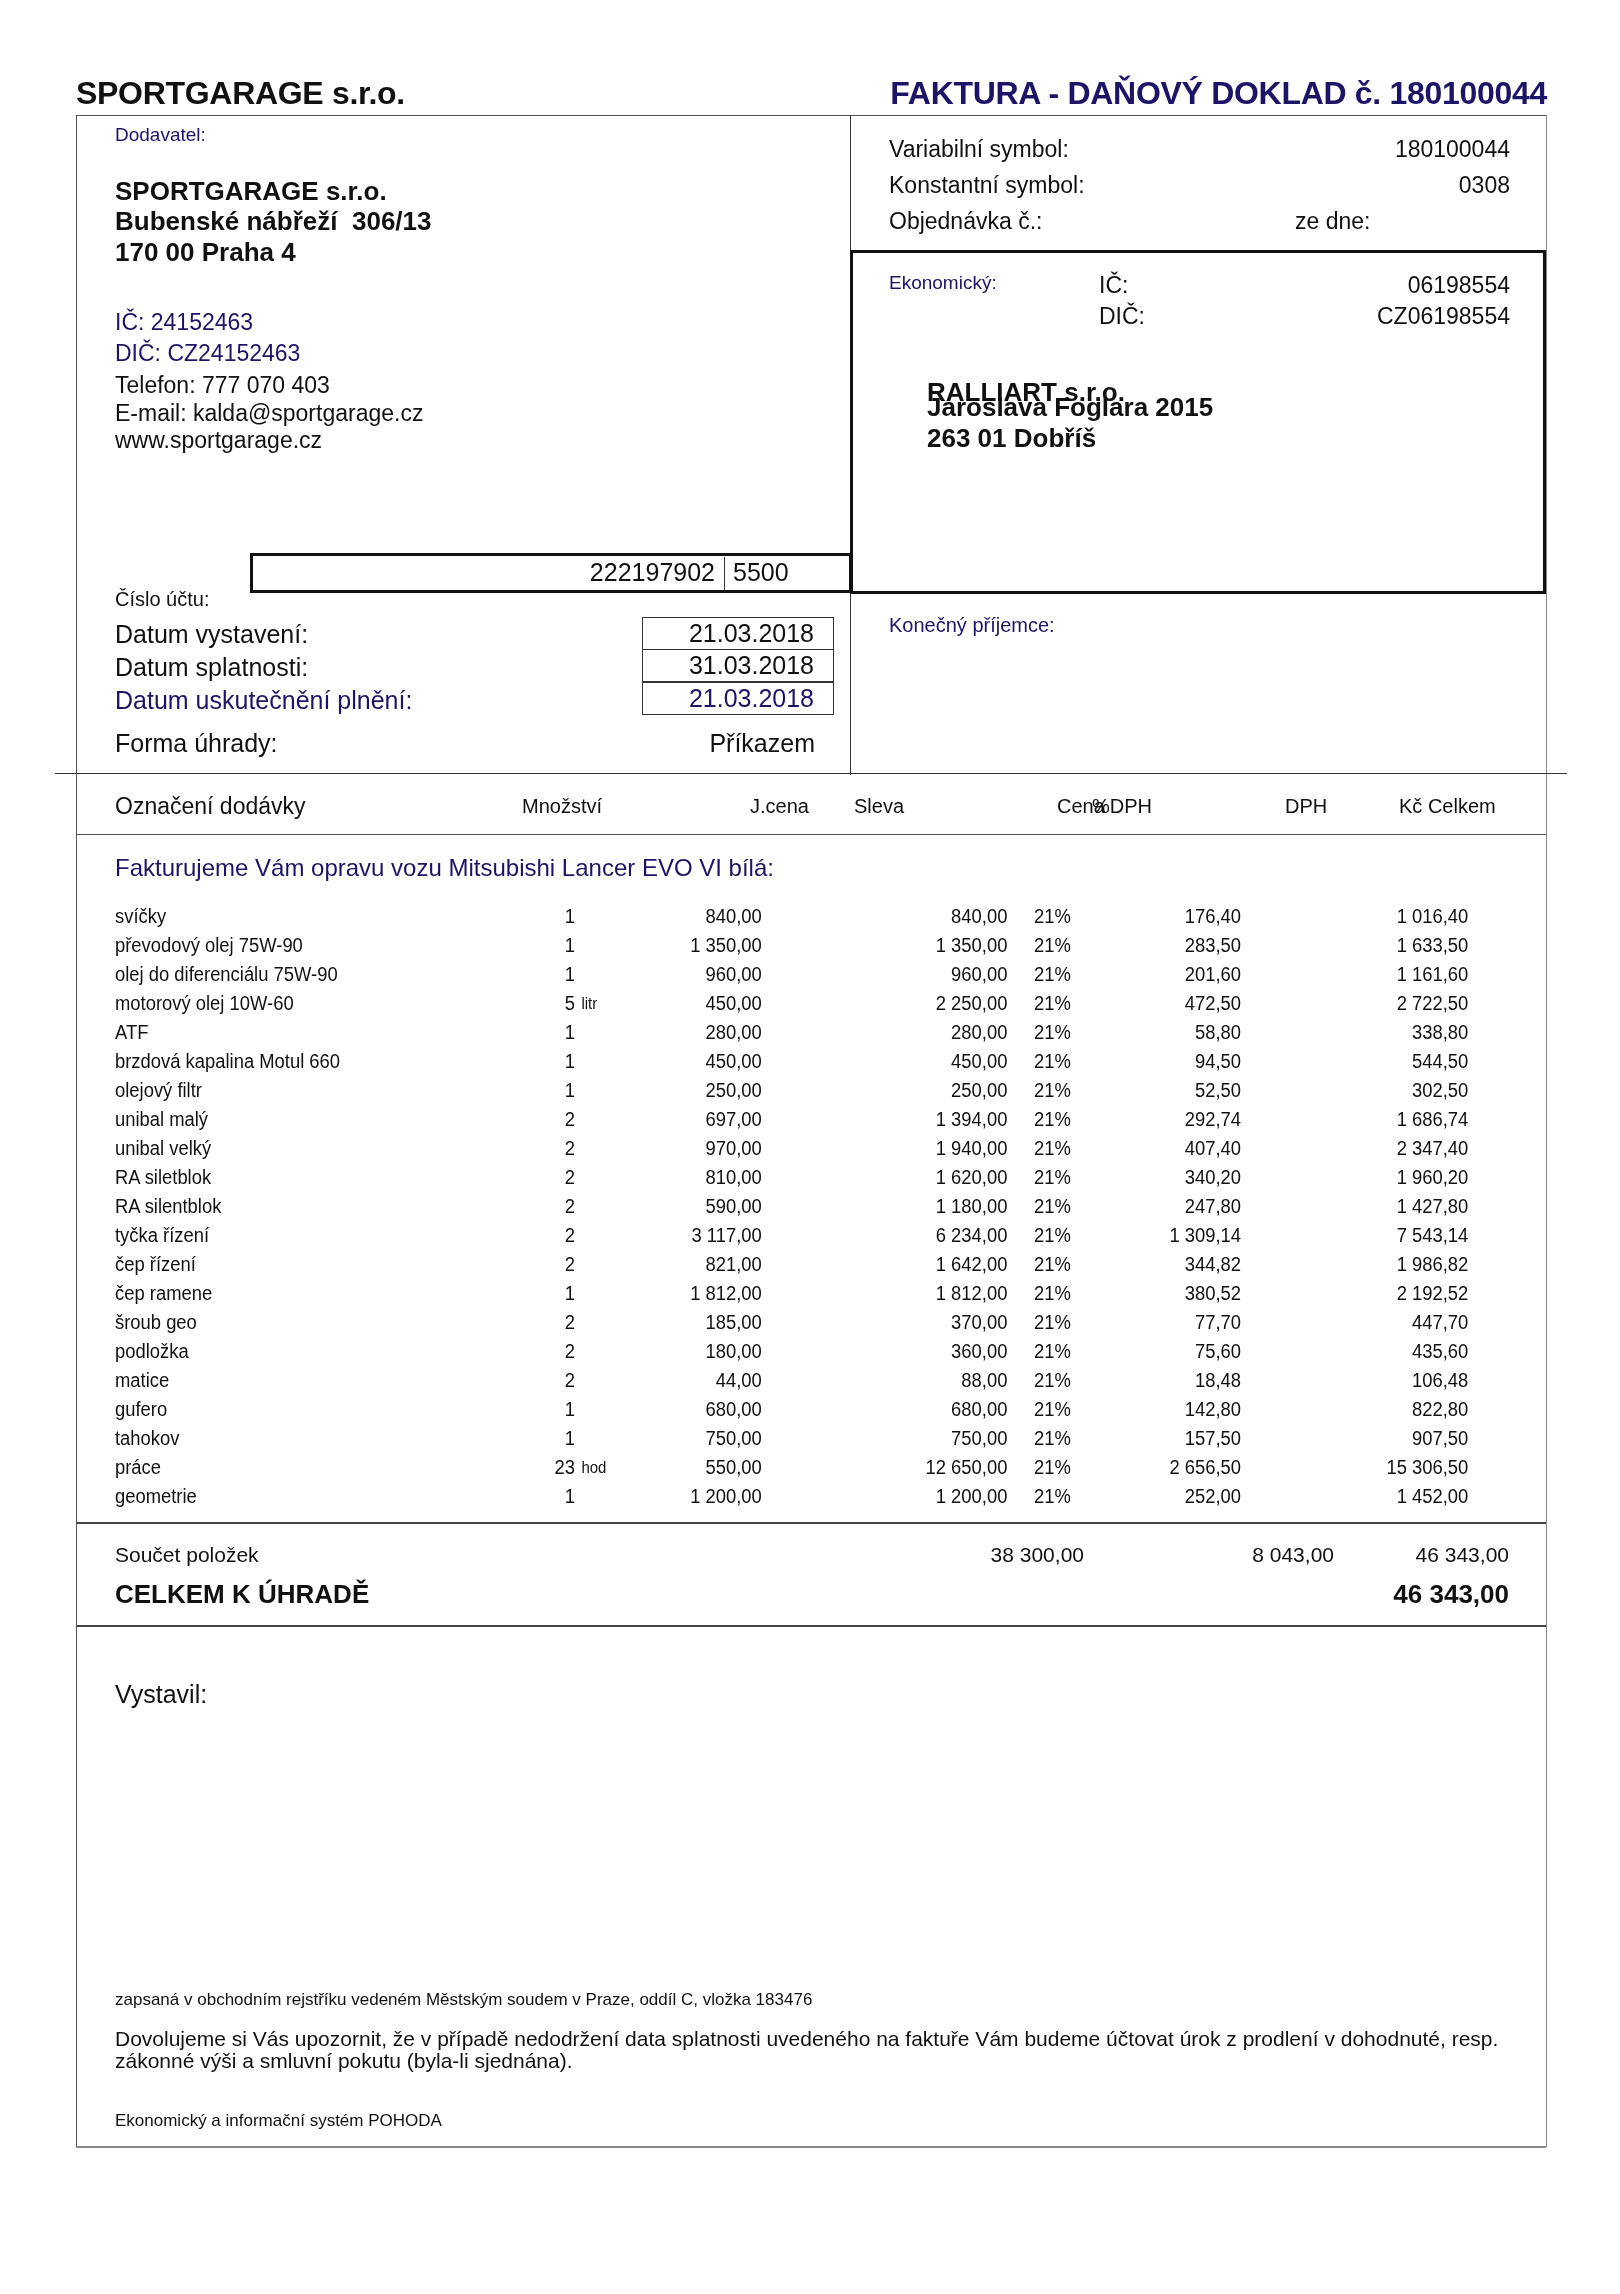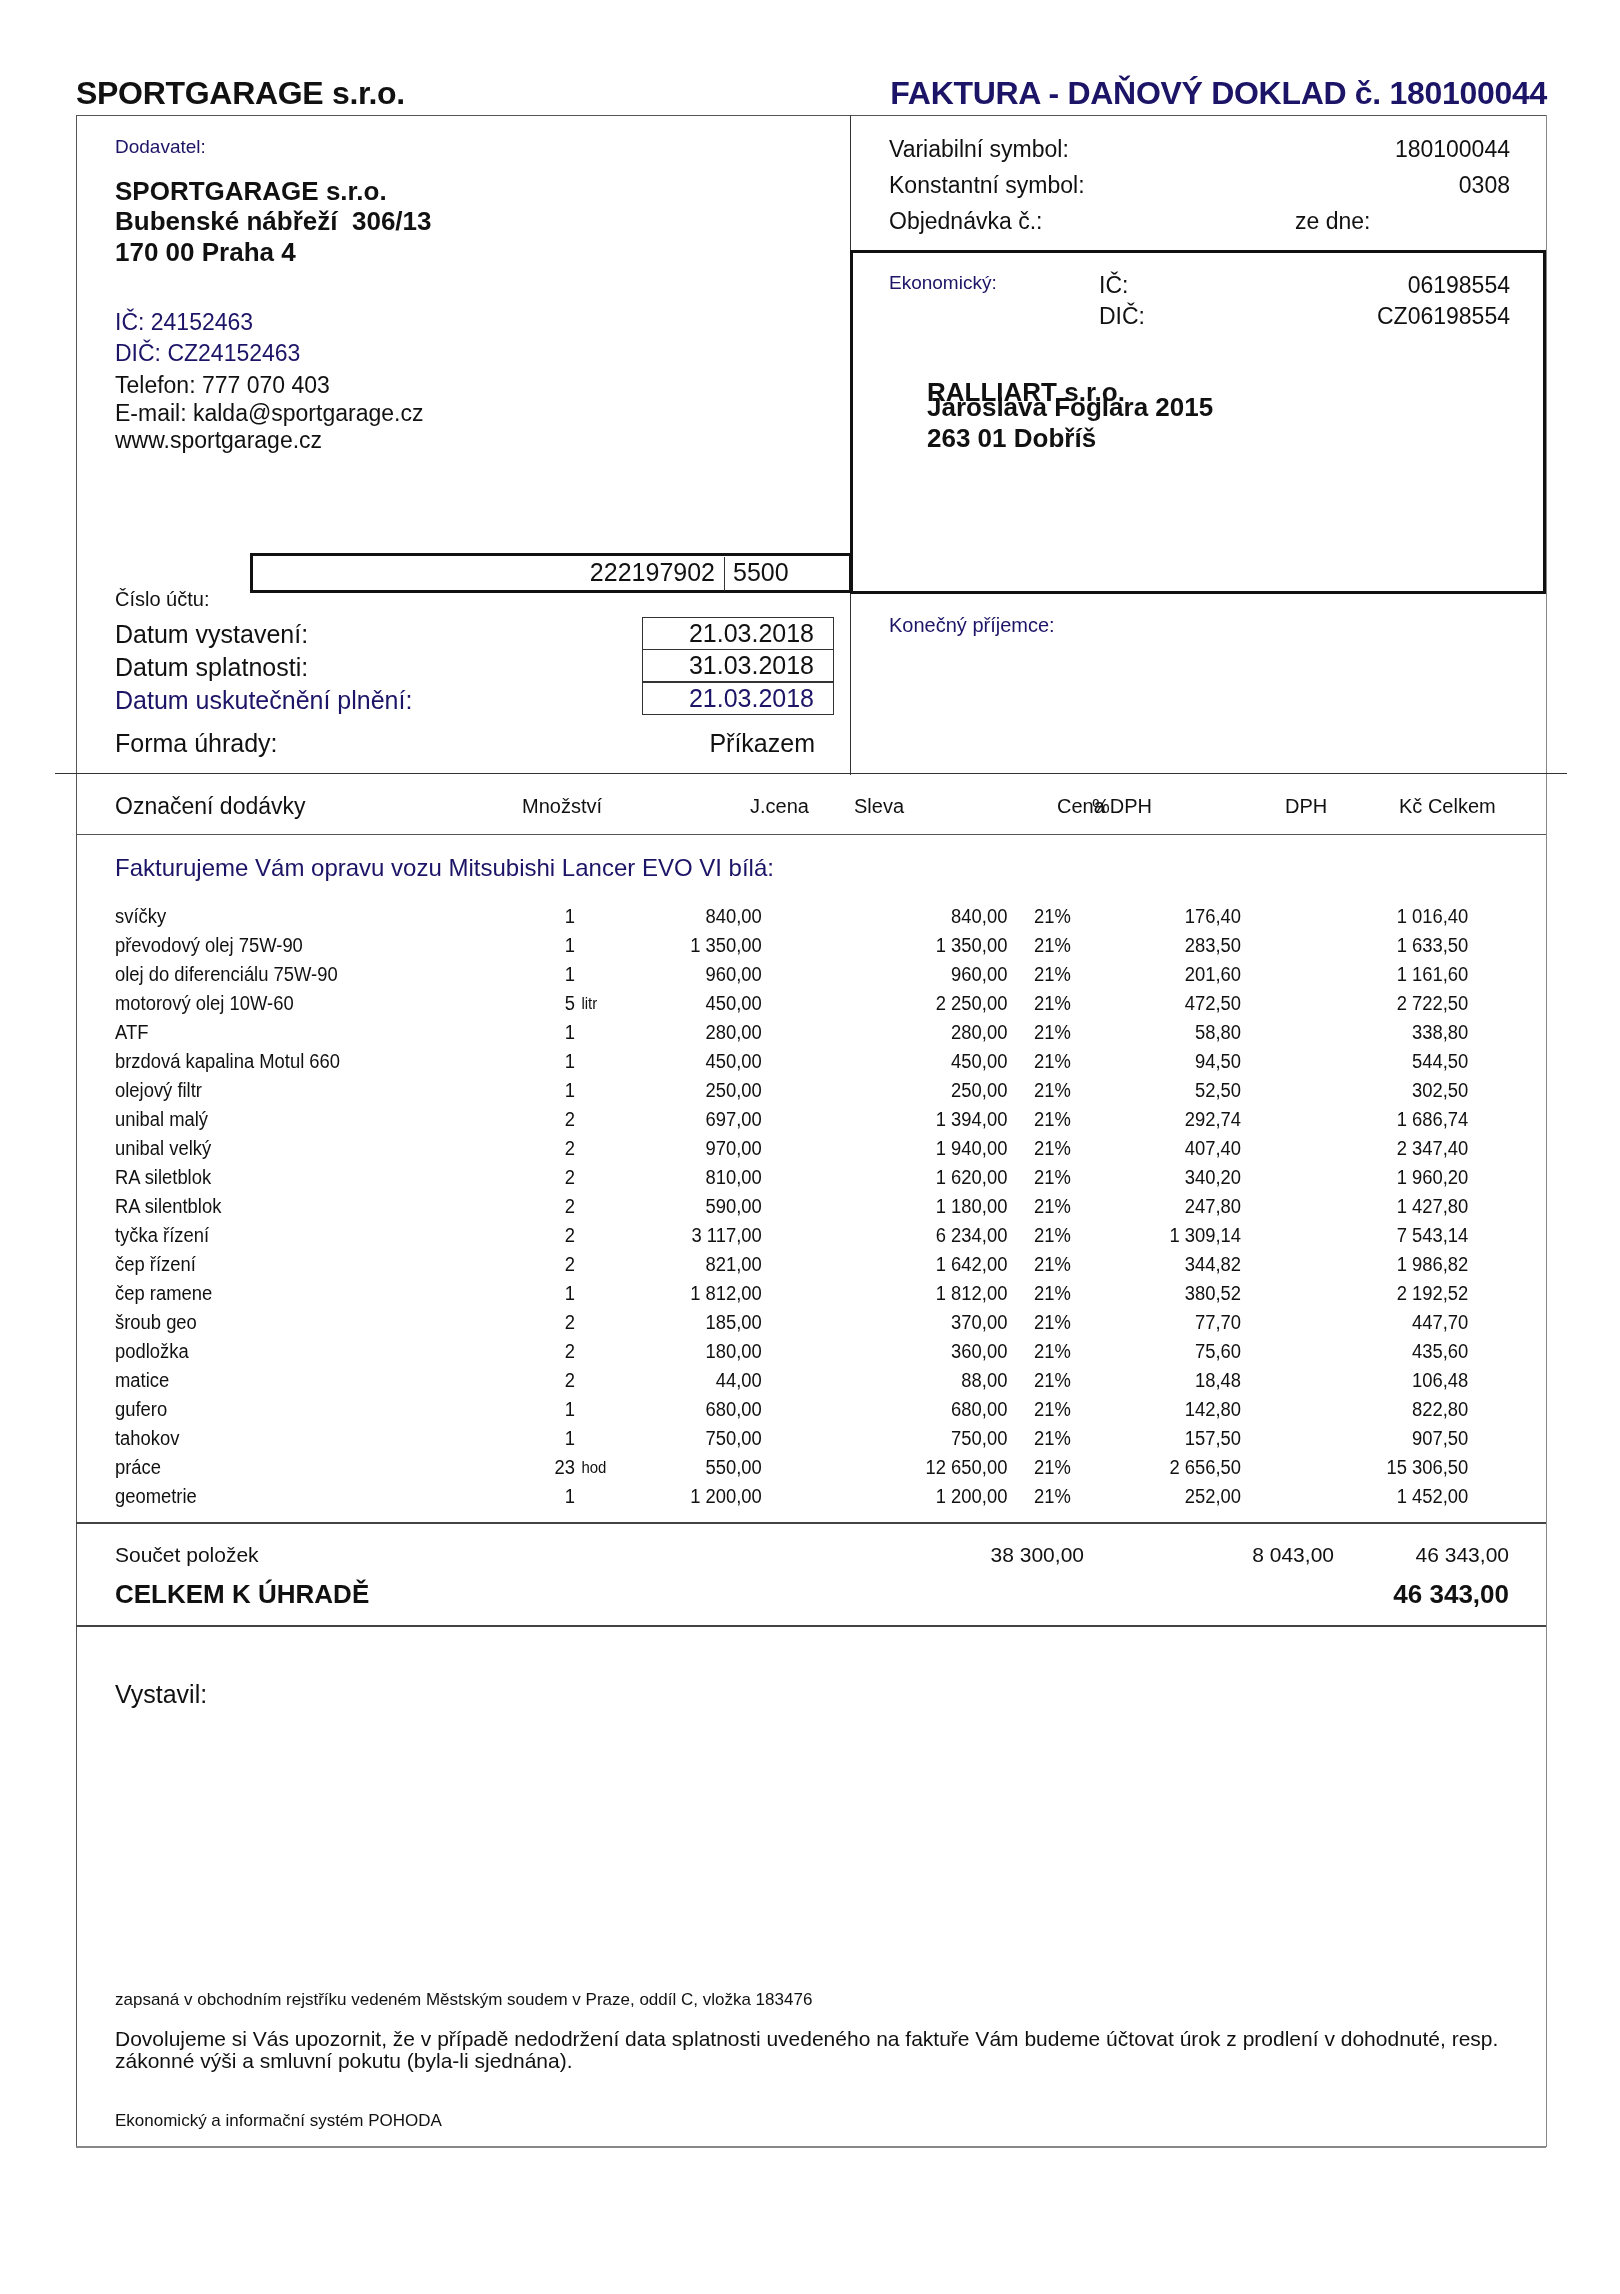--- a/index.html
+++ b/index.html
@@ -50,21 +50,21 @@
 <div class="abs hdr-company">SPORTGARAGE s.r.o.</div>
 <div class="abs hdr-title">FAKTURA - DAŇOVÝ DOKLAD č. 180100044</div>
 
 <div class="abs frame-top"></div>
 <div class="abs frame-left"></div>
 <div class="abs frame-right"></div>
 <div class="abs frame-bottom"></div>
 <div class="abs v-divider"></div>
 
 <section>
-  <div class="abs lbl-small navy" style="left:115px; top:136px;">Dodavatel:</div>
+  <div class="abs lbl-small navy" style="left:115px; top:124px;">Dodavatel:</div>
   <div class="abs bold-27" style="left:115px; top:176px;">SPORTGARAGE s.r.o.</div>
   <div class="abs bold-27" style="left:115px; top:206px; white-space:pre;">Bubenské nábřeží  306/13</div>
   <div class="abs bold-27" style="left:115px; top:237px;">170 00 Praha 4</div>
   <div class="abs txt-24 navy" style="left:115px; top:309px;">IČ: 24152463</div>
   <div class="abs txt-24 navy" style="left:115px; top:340px;">DIČ: CZ24152463</div>
   <div class="abs txt-24" style="left:115px; top:372px;">Telefon: 777 070 403</div>
   <div class="abs txt-24" style="left:115px; top:400px;">E-mail: kalda@sportgarage.cz</div>
   <div class="abs txt-24" style="left:115px; top:427px;">www.sportgarage.cz</div>
 
   <div class="abs lbl-small" style="left:115px; top:561px; font-size:20px;margin-top:27px;">Číslo účtu:</div>

